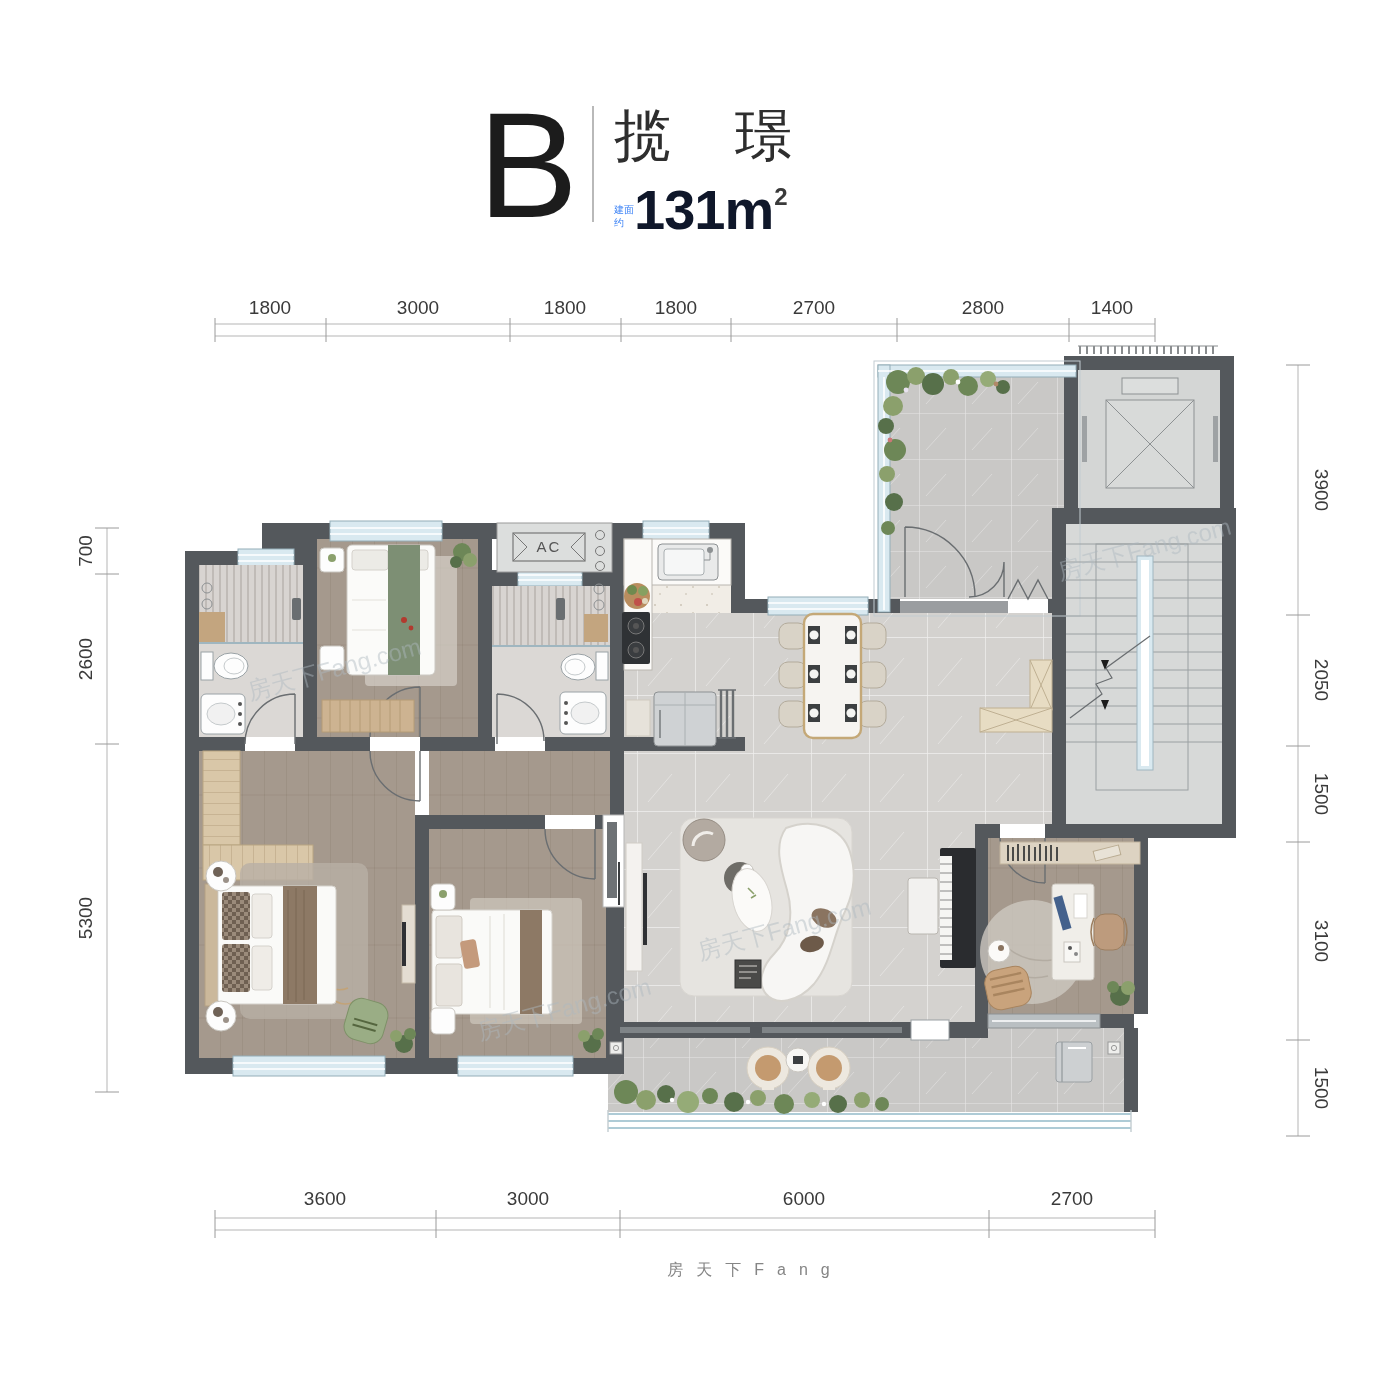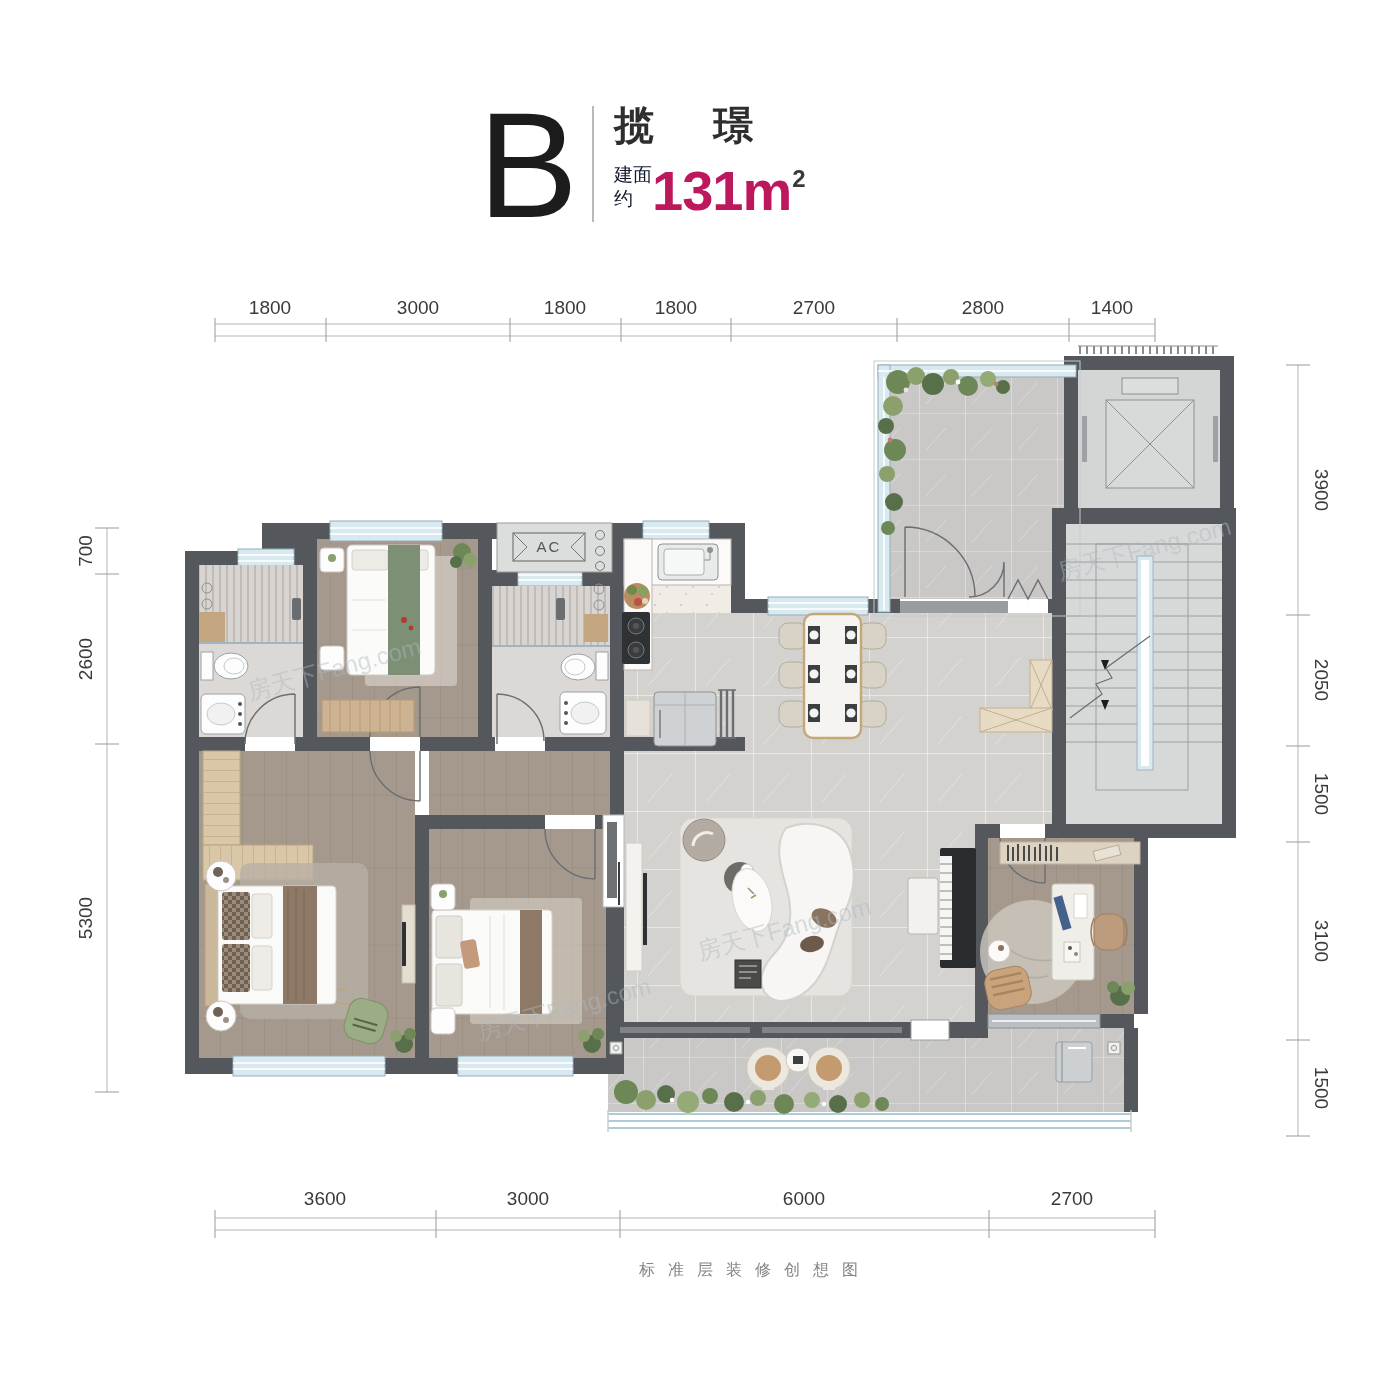--- a/index.html
+++ b/index.html
@@ -3,24 +3,24 @@
 <meta charset="utf-8">
 <style>
   html,body{margin:0;padding:0;background:#fff;}
   #page{position:relative;width:1400px;height:1400px;background:#ffffff;overflow:hidden;
         font-family:"Liberation Sans","DejaVu Sans",sans-serif;}
   
   #title-block{position:absolute;left:478px;top:96px;display:flex;align-items:flex-start;}
   #block-letter{font-size:150px;line-height:0.92;font-weight:100;color:#1c1c1c;letter-spacing:-2px;}
   #title-divider{width:2px;height:116px;background:#b9b9b9;margin:10px 20px 0 16px;}
   #title-right{display:flex;flex-direction:column;}
-  #plan-name{font-size:40px;color:#2e2e2e;letter-spacing:24px;font-weight:700;margin-top:2px;white-space:nowrap;}
+  #plan-name{font-size:57px;color:#2e2e2e;letter-spacing:24px;font-weight:400;margin-top:2px;white-space:nowrap;}
   #area-row{display:flex;align-items:flex-end;margin-top:10px;}
-  #area-prefix{display:flex;flex-direction:column;font-size:19px;color:#0f172a;line-height:1.25;padding-bottom:6px;}
-  #area-value{font-size:56px;font-weight:600;color:#be185d;line-height:0.9;letter-spacing:-1px;}
+  #area-prefix{display:flex;flex-direction:column;font-size:10px;color:#3b82f6;line-height:1.25;padding-bottom:6px;}
+  #area-value{font-size:56px;font-weight:600;color:#0f172a;line-height:0.9;letter-spacing:-1px;}
   #area-sup{font-size:24px;color:#3a3a3a;font-weight:600;transform:translateY(-24px);margin-left:1px;}
   #rooms-summary{font-size:29px;color:#555;letter-spacing:7px;margin-left:16px;padding-bottom:4px;white-space:nowrap;}
   
   #caption{position:absolute;left:110px;right:0;top:1260px;text-align:center;
            font-size:16px;color:#858585;letter-spacing:13px;}
   
   #plan-svg{position:absolute;left:0;top:0;width:1400px;height:1400px;}
   text.dim{font-size:19px;fill:#3a3a3a;}
   text.wm{font-size:24px;fill:#aeb9c0;opacity:.45;}
   text.ac{font-size:15px;fill:#555;letter-spacing:2px;}
@@ -595,14 +595,14 @@
     </g>
 
     <g>
       <text class="wm" transform="translate(250 700) rotate(-15)">房天下Fang.com</text>
       <text class="wm" transform="translate(700 960) rotate(-15)">房天下Fang.com</text>
       <text class="wm" transform="translate(1060 580) rotate(-15)">房天下Fang.com</text>
       <text class="wm" transform="translate(480 1040) rotate(-15)">房天下Fang.com</text>
     </g>
   </svg>
 
-  <div id="caption">标准层装修创想图</div>
+  <div id="caption">房天下Fang</div>
 </div>
 
 </body></html>

